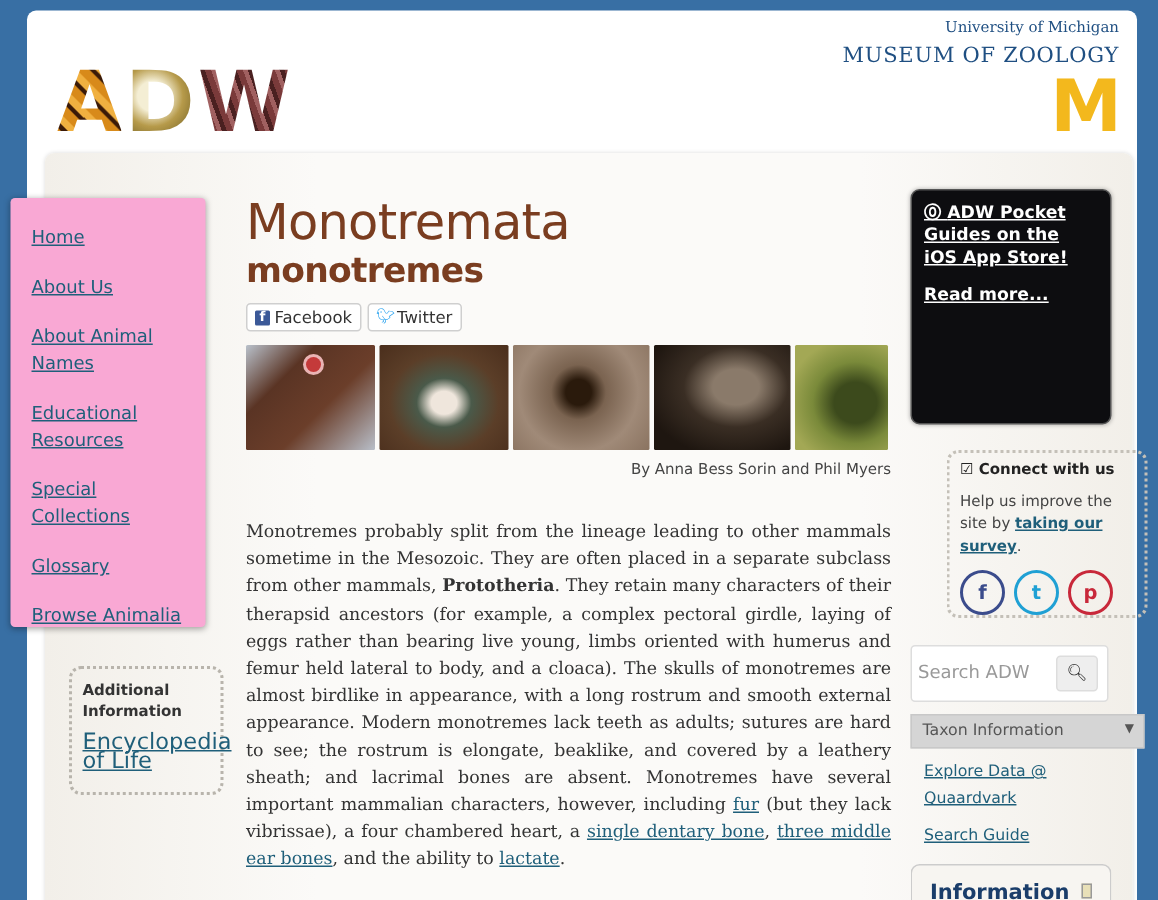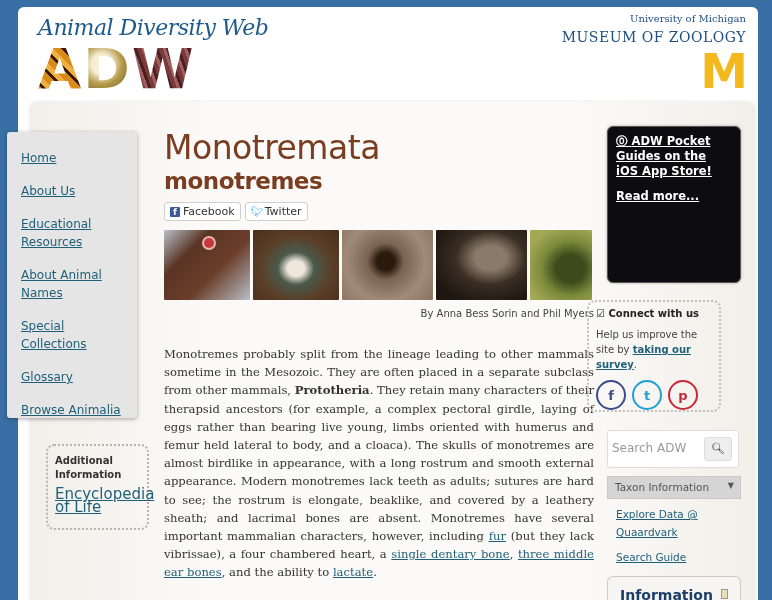--- a/index.html
+++ b/index.html
@@ -31,21 +31,21 @@
 
   .content-wrap {
     position: absolute; left: 12px; top: 95px; width: 725px; height: 510px;
     background: linear-gradient(90deg,#f2efe9 0%, #fbfaf8 25%, #fbfaf8 75%, #f2efe9 100%);
     border-radius: 6px; box-shadow: 0 0 3px rgba(0,0,0,0.15);
   }
 
   
   .left-nav {
     position: absolute; left: 7px; top: 132px; width: 130px; height: 286px;
-    background: #e5e5e5; border-radius: 3px; box-shadow: 0 1px 4px rgba(0,0,0,0.35); z-index: 5;
+    background: #f9a8d4; border-radius: 3px; box-shadow: 0 1px 4px rgba(0,0,0,0.35); z-index: 5;
     padding-top: 17px;
   }
   .left-nav a {
     display: block; margin-left: 14px; font-family: "DejaVu Sans", sans-serif; font-size: 12px;
     color: #1f5f7a; text-decoration: underline; line-height: 18px; margin-bottom: 15px; width: 105px;
   }
   .left-nav a.two-line { margin-bottom: 15px; }
 
   .addl-box {
     position: absolute; left: 46px; top: 444px; width: 103px; height: 86px;
@@ -88,21 +88,21 @@
   .promo {
     position: absolute; left: 607px; top: 126px; width: 134px; height: 157px;
     background: #0d0d10; border-radius: 6px; border: 1px solid #555; padding: 7px 8px;
     box-shadow: 0 0 3px rgba(0,0,0,0.3);
   }
   .promo .ptitle { font-size: 11.5px; font-weight: bold; color: #fff; text-decoration: underline; line-height: 15px; }
   .promo .pbody { font-size: 10px; color: #eee; line-height: 14.5px; margin-top: 4px; }
   .promo .pmore { display: block; font-size: 11.5px; font-weight: bold; color: #fff; text-decoration: underline; margin-top: 10px; }
 
   .connect {
-    position: absolute; left: 587px; top: 300px; width: 134px; height: 112px;
+    position: absolute; left: 631px; top: 300px; width: 134px; height: 112px;
     border: 2px dotted #c4c0b8; border-radius: 8px; padding: 6px 7px;
   }
   .connect .chd { font-size: 10px; font-weight: bold; color: #222; }
   .connect .cbody { font-size: 10px; color: #444; line-height: 15px; margin-top: 8px; }
   .connect .cbody a { color: #1f5f7a; font-weight: bold; text-decoration: underline; }
   .social { display: flex; gap: 6px; margin-top: 8px; }
   .social span {
     width: 30px; height: 30px; border-radius: 50%; border: 2px solid; display: flex; align-items: center; justify-content: center;
     font-size: 13px; font-weight: bold;
   }
@@ -117,54 +117,53 @@
   .search input {
     position: absolute; left: 4px; top: 10px; width: 88px; border: none; outline: none; background: transparent;
     font-size: 12px; color: #999; font-family: "DejaVu Sans", sans-serif;
   }
   .search input::placeholder { color: #999; }
   .search-btn {
     position: absolute; right: 6px; top: 6px; width: 28px; height: 24px;
     background: #eee; border: 1px solid #ddd; border-radius: 3px; font-size: 11px; text-align: center; line-height: 22px; color: #222;
   }
   .taxon {
-    position: absolute; left: 607px; top: 476px; width: 134px; height: 23px;
+    position: absolute; left: 607px; top: 476px; width: 156px; height: 23px;
     background: #d5d5d5; border: 1px solid #c8c8c8; font-size: 10.5px; color: #555; padding: 4px 7px; position: absolute;
   }
   .taxon .arr { position: absolute; right: 6px; top: 4px; font-size: 8px; color: #555; }
   .side-link { position: absolute; left: 616px; font-size: 10.5px; color: #1f5f7a; text-decoration: underline; line-height: 18px; }
   .info-box {
     position: absolute; left: 607px; top: 576px; width: 134px; height: 40px;
     border: 1px solid #ccc; border-bottom: none; border-radius: 6px 6px 0 0; background: #f7f5f1;
   }
   .info-box .ititle { position: absolute; left: 12px; top: 10px; font-size: 14px; font-weight: bold; color: #1a3d6a; }
   .info-box .iicon { position: absolute; right: 12px; top: 12px; width: 7px; height: 10px; border: 1px solid #999; background: #e8e0b8; }
 </style>
 </head>
 <body>
 
 <div class="page">
-  <div class="adw-title">Animal Diversity Web</div>
   <div class="adw-letters">
     <span class="let-a">A</span>
     <span class="let-d">D</span>
     <span class="let-w">W</span>
   </div>
   <div class="um-line1">University of Michigan</div>
   <div class="um-line2">MUSEUM OF ZOOLOGY</div>
   <div class="um-m">M</div>
 
   <div class="content-wrap"></div>
 </div>
 
 <nav class="left-nav">
   <a>Home</a>
   <a>About Us</a>
+  <a class="two-line">About Animal Names</a>
   <a class="two-line">Educational Resources</a>
-  <a class="two-line">About Animal Names</a>
   <a>Special Collections</a>
   <a>Glossary</a>
   <a>Browse Animalia</a>
 </nav>
 
 <div class="addl-box">
   <div class="hd">Additional Information</div>
   <a>Encyclopedia of Life</a>
 </div>
 

